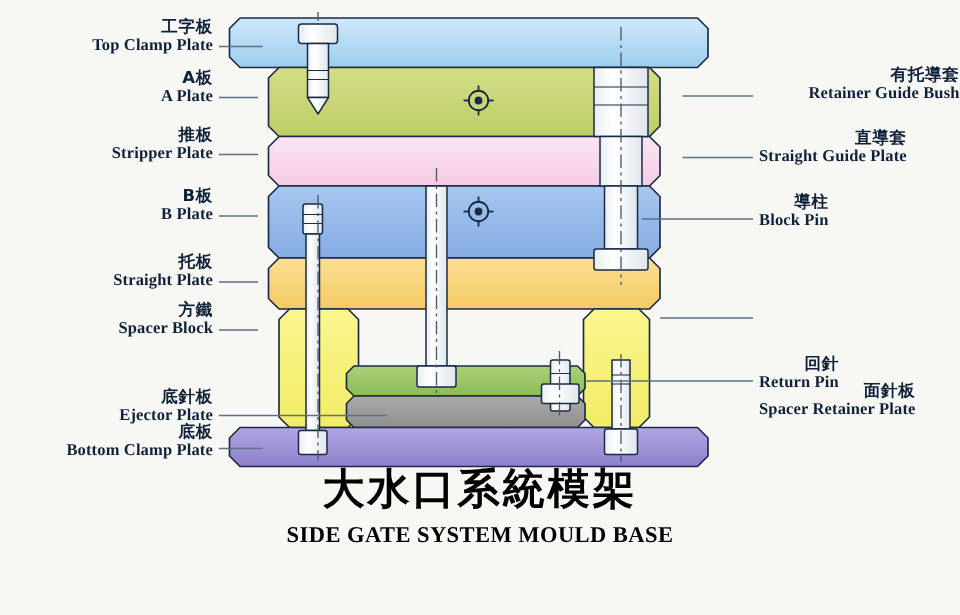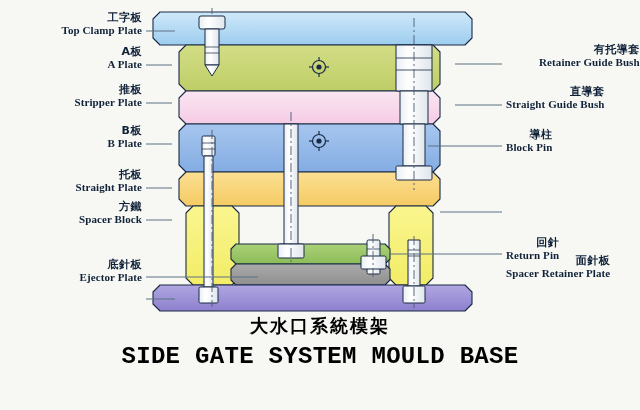--- a/index.html
+++ b/index.html
@@ -27,25 +27,25 @@
   }
   .left-lbl{text-align:right;}
   .right-lbl{text-align:left;}
 
   #title{
     position:absolute;left:0;right:0;top:312px;
     text-align:center;color:#000;
   }
   #title .t-cn{
     font-family:"DejaVu Sans",sans-serif;
-    font-size:18px;font-weight:700;letter-spacing:2px;line-height:28px;
+    font-size:28px;font-weight:700;letter-spacing:2px;line-height:28px;
   }
   #title .t-en{
-    font-family:Liberation Mono, monospace;
-    font-size:24px;font-weight:700;letter-spacing:.3px;line-height:30px;
+    font-family:Liberation Serif, serif;
+    font-size:15px;font-weight:700;letter-spacing:.3px;line-height:30px;
     margin-top:2px;
   }
 </style>
 </head>
 <body>
 
 <div id="stage">
 
 <svg width="640" height="410" viewBox="0 0 640 410">
 
@@ -234,31 +234,33 @@
     </div>
     <div class="lbl left-lbl" style="right: 498px; top: 201px;">
       <div class="cn">方鐵</div>
       <div class="en">Spacer Block</div>
     </div>
     <div class="lbl left-lbl" style="right: 498px; top: 259px;">
       <div class="cn">底針板</div>
       <div class="en">Ejector Plate</div>
     </div>
     <div class="lbl left-lbl" style="right: 498px; top: 282px;">
+      <div class="cn">底板</div>
+      <div class="en">Bottom Clamp Plate</div>
     </div>
   </div>
 
 <div id="right-labels">
     <div class="lbl right-lbl" style="left: 506px; top: 44px; margin-left: 33px;">
       <div class="cn">有托導套</div>
       <div class="en">Retainer Guide Bush</div>
     </div>
     <div class="lbl right-lbl" style="left: 506px; top: 86px;">
       <div class="cn">直導套</div>
-      <div class="en">Straight Guide Bush</div>
+      <div class="en">Straight Guide Plate</div>
     </div>
     <div class="lbl right-lbl" style="left: 506px; top: 129px;">
       <div class="cn">導柱</div>
       <div class="en">Block Pin</div>
     </div>
     <div class="lbl right-lbl" style="left: 506px; top: 193px; margin-top: 44px;">
       <div class="cn">回針</div>
       <div class="en">Return Pin</div>
     </div>
     <div class="lbl right-lbl" style="left: 506px; top: 235px; margin-top: 20px;">

